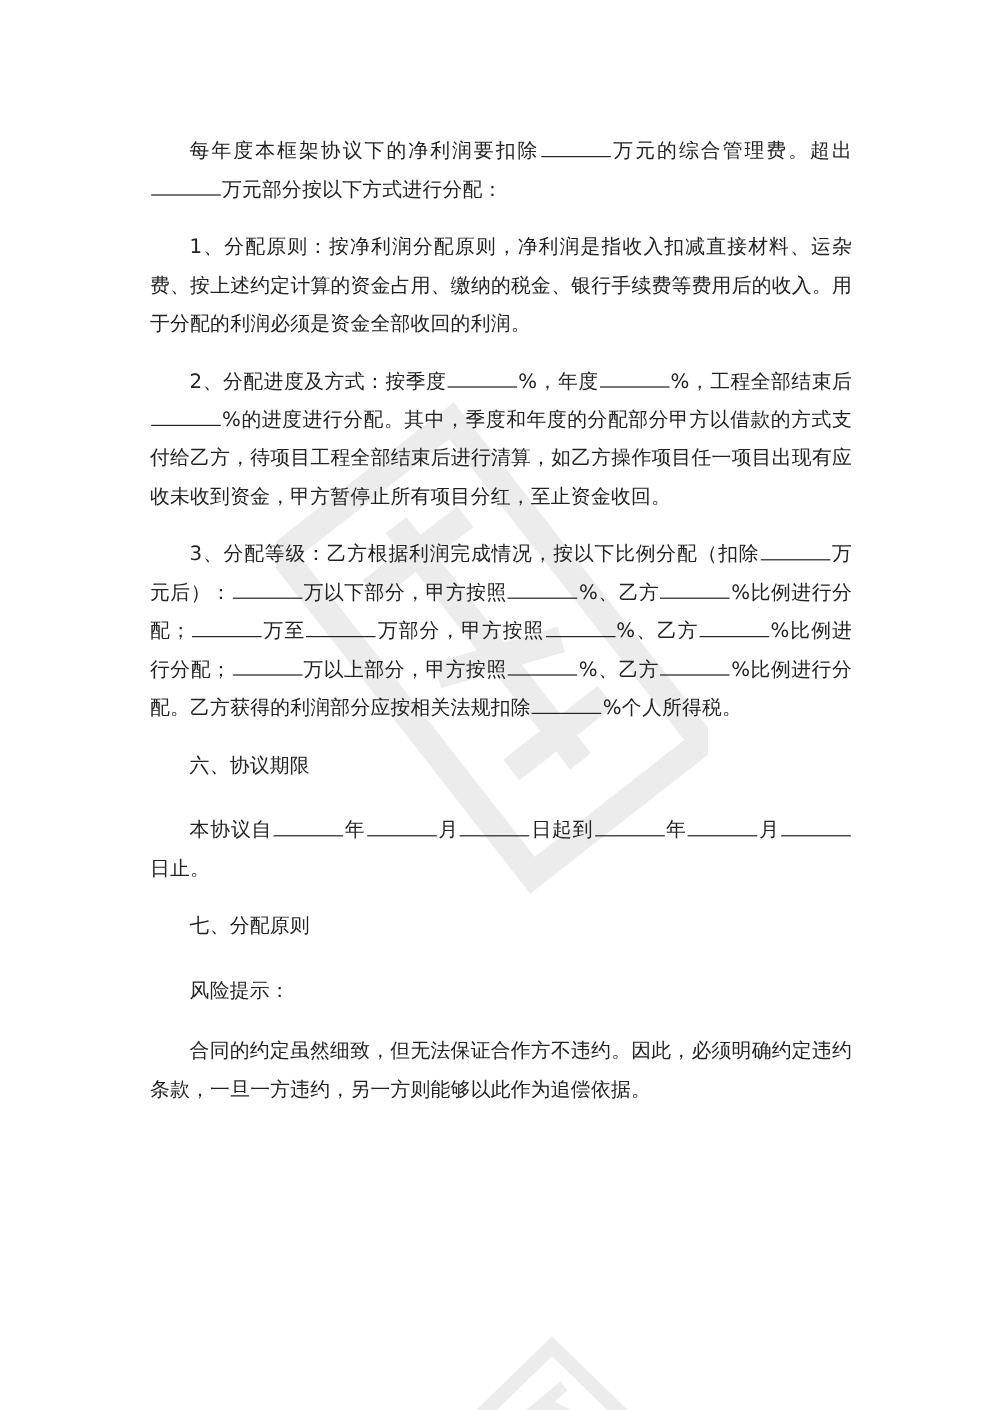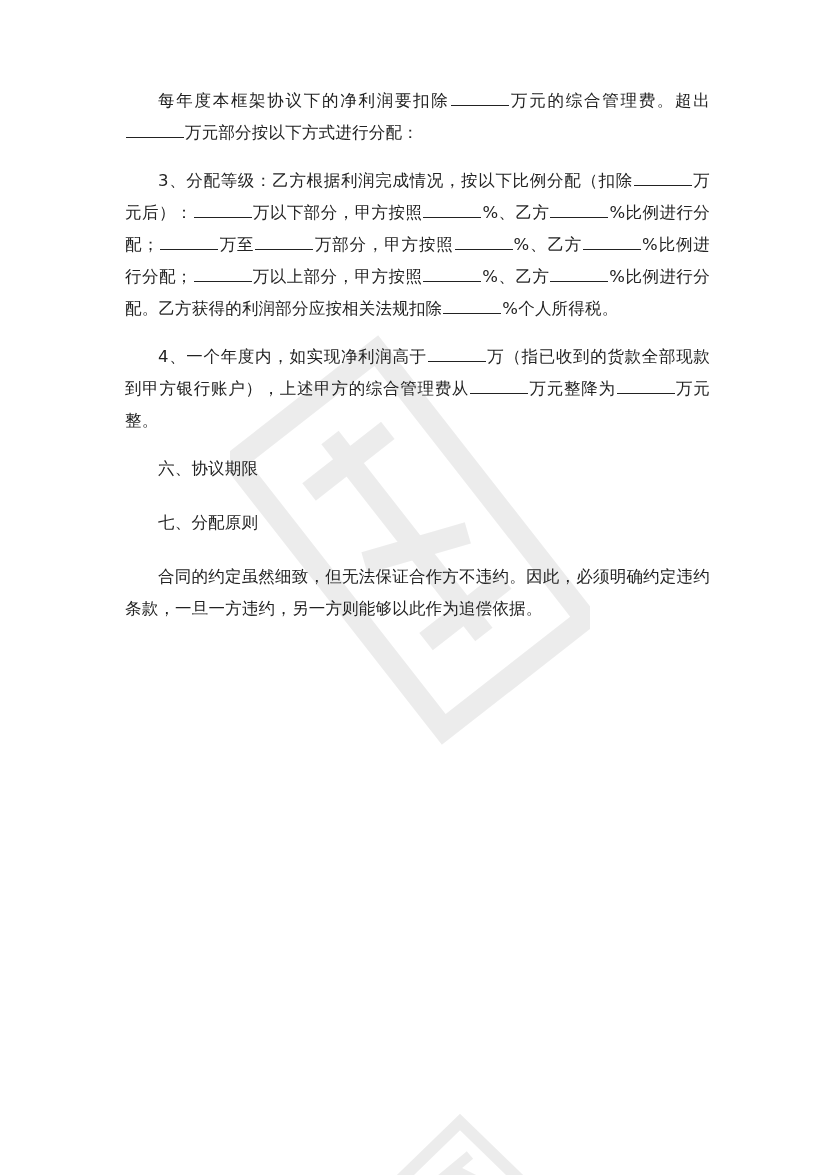--- a/index.html
+++ b/index.html
@@ -11,21 +11,21 @@
       width: 830px;
       height: 1175px;
       position: relative;
       overflow: hidden;
       font-family: "DejaVu Serif", "Liberation Serif", serif;
       color: #222222;
     }
     .page {
       position: absolute;
       left: 125px;
-      top: 85px;
+      top: 110px;
       width: 585px;
     }
     .para {
       font-size: 16.5px;
       line-height: 32px;
       margin: 0 0 16px 0;
       text-indent: 2em;
       text-align: justify;
       letter-spacing: 0.2px;
     }
@@ -67,21 +67,24 @@
   </g>
 </svg>
 <svg class="watermark" style="left:380px;top:1110px;" width="160" height="80" viewBox="0 0 160 80">
   <path d="M10 80 L80 12 L150 80" fill="none" stroke="#000" stroke-width="12"></path>
   <path d="M60 70 L90 45 M75 60 L105 75" fill="none" stroke="#000" stroke-width="10"></path>
 </svg>
 
 <div class="page">
 
   <p class="para">每年度本框架协议下的净利润要扣除<span class="blank"></span>万元的综合管理费。超出<span class="blank"></span>万元部分按以下方式进行分配：</p>
+  <p class="para"><span class="num">1</span>、分配原则：按净利润分配原则，净利润是指收入扣减直接材料、运杂费、按上述约定计算的资金占用、缴纳的税金、银行手续费等费用后的收入。用于分配的利润必须是资金全部收回的利润。</p>
+  <p class="para"><span class="num">2</span>、分配进度及方式：按季度<span class="blank"></span><span class="pct">%</span>，年度<span class="blank"></span><span class="pct">%</span>，工程全部结束后<span class="blank"></span><span class="pct">%</span>的进度进行分配。其中，季度和年度的分配部分甲方以借款的方式支付给乙方，待项目工程全部结束后进行清算，如乙方操作项目任一项目出现有应收未收到资金，甲方暂停止所有项目分红，至止资金收回。</p>
   <p class="para"><span class="num">3</span>、分配等级：乙方根据利润完成情况，按以下比例分配（扣除<span class="blank"></span>万元后）：<span class="blank"></span>万以下部分，甲方按照<span class="blank"></span><span class="pct">%</span>、乙方<span class="blank"></span><span class="pct">%</span>比例进行分配；<span class="blank"></span>万至<span class="blank"></span>万部分，甲方按照<span class="blank"></span><span class="pct">%</span>、乙方<span class="blank"></span><span class="pct">%</span>比例进行分配；<span class="blank"></span>万以上部分，甲方按照<span class="blank"></span><span class="pct">%</span>、乙方<span class="blank"></span><span class="pct">%</span>比例进行分配。乙方获得的利润部分应按相关法规扣除<span class="blank"></span><span class="pct">%</span>个人所得税。</p>
-  <p class="para"><span class="num">4</span>、一个年度内，如实现净利润高于<span class="blank"></span>万（指已收到的货款全部现款到甲方银行账户），上述甲方的综合管理费从<span class="blank"></span>万元整降为<span class="blank"></span>万元整。</p>
 
   <p class="para heading">六、协议期限</p>
+  <p class="para">本协议自<span class="blank"></span>年<span class="blank"></span>月<span class="blank"></span>日起到<span class="blank"></span>年<span class="blank"></span>月<span class="blank"></span>日止。</p>
 
   <p class="para heading">七、分配原则</p>
+  <p class="para tight">风险提示：</p>
   <p class="para">合同的约定虽然细致，但无法保证合作方不违约。因此，必须明确约定违约条款，一旦一方违约，另一方则能够以此作为追偿依据。</p>
 
 </div>
 
 </body></html>

